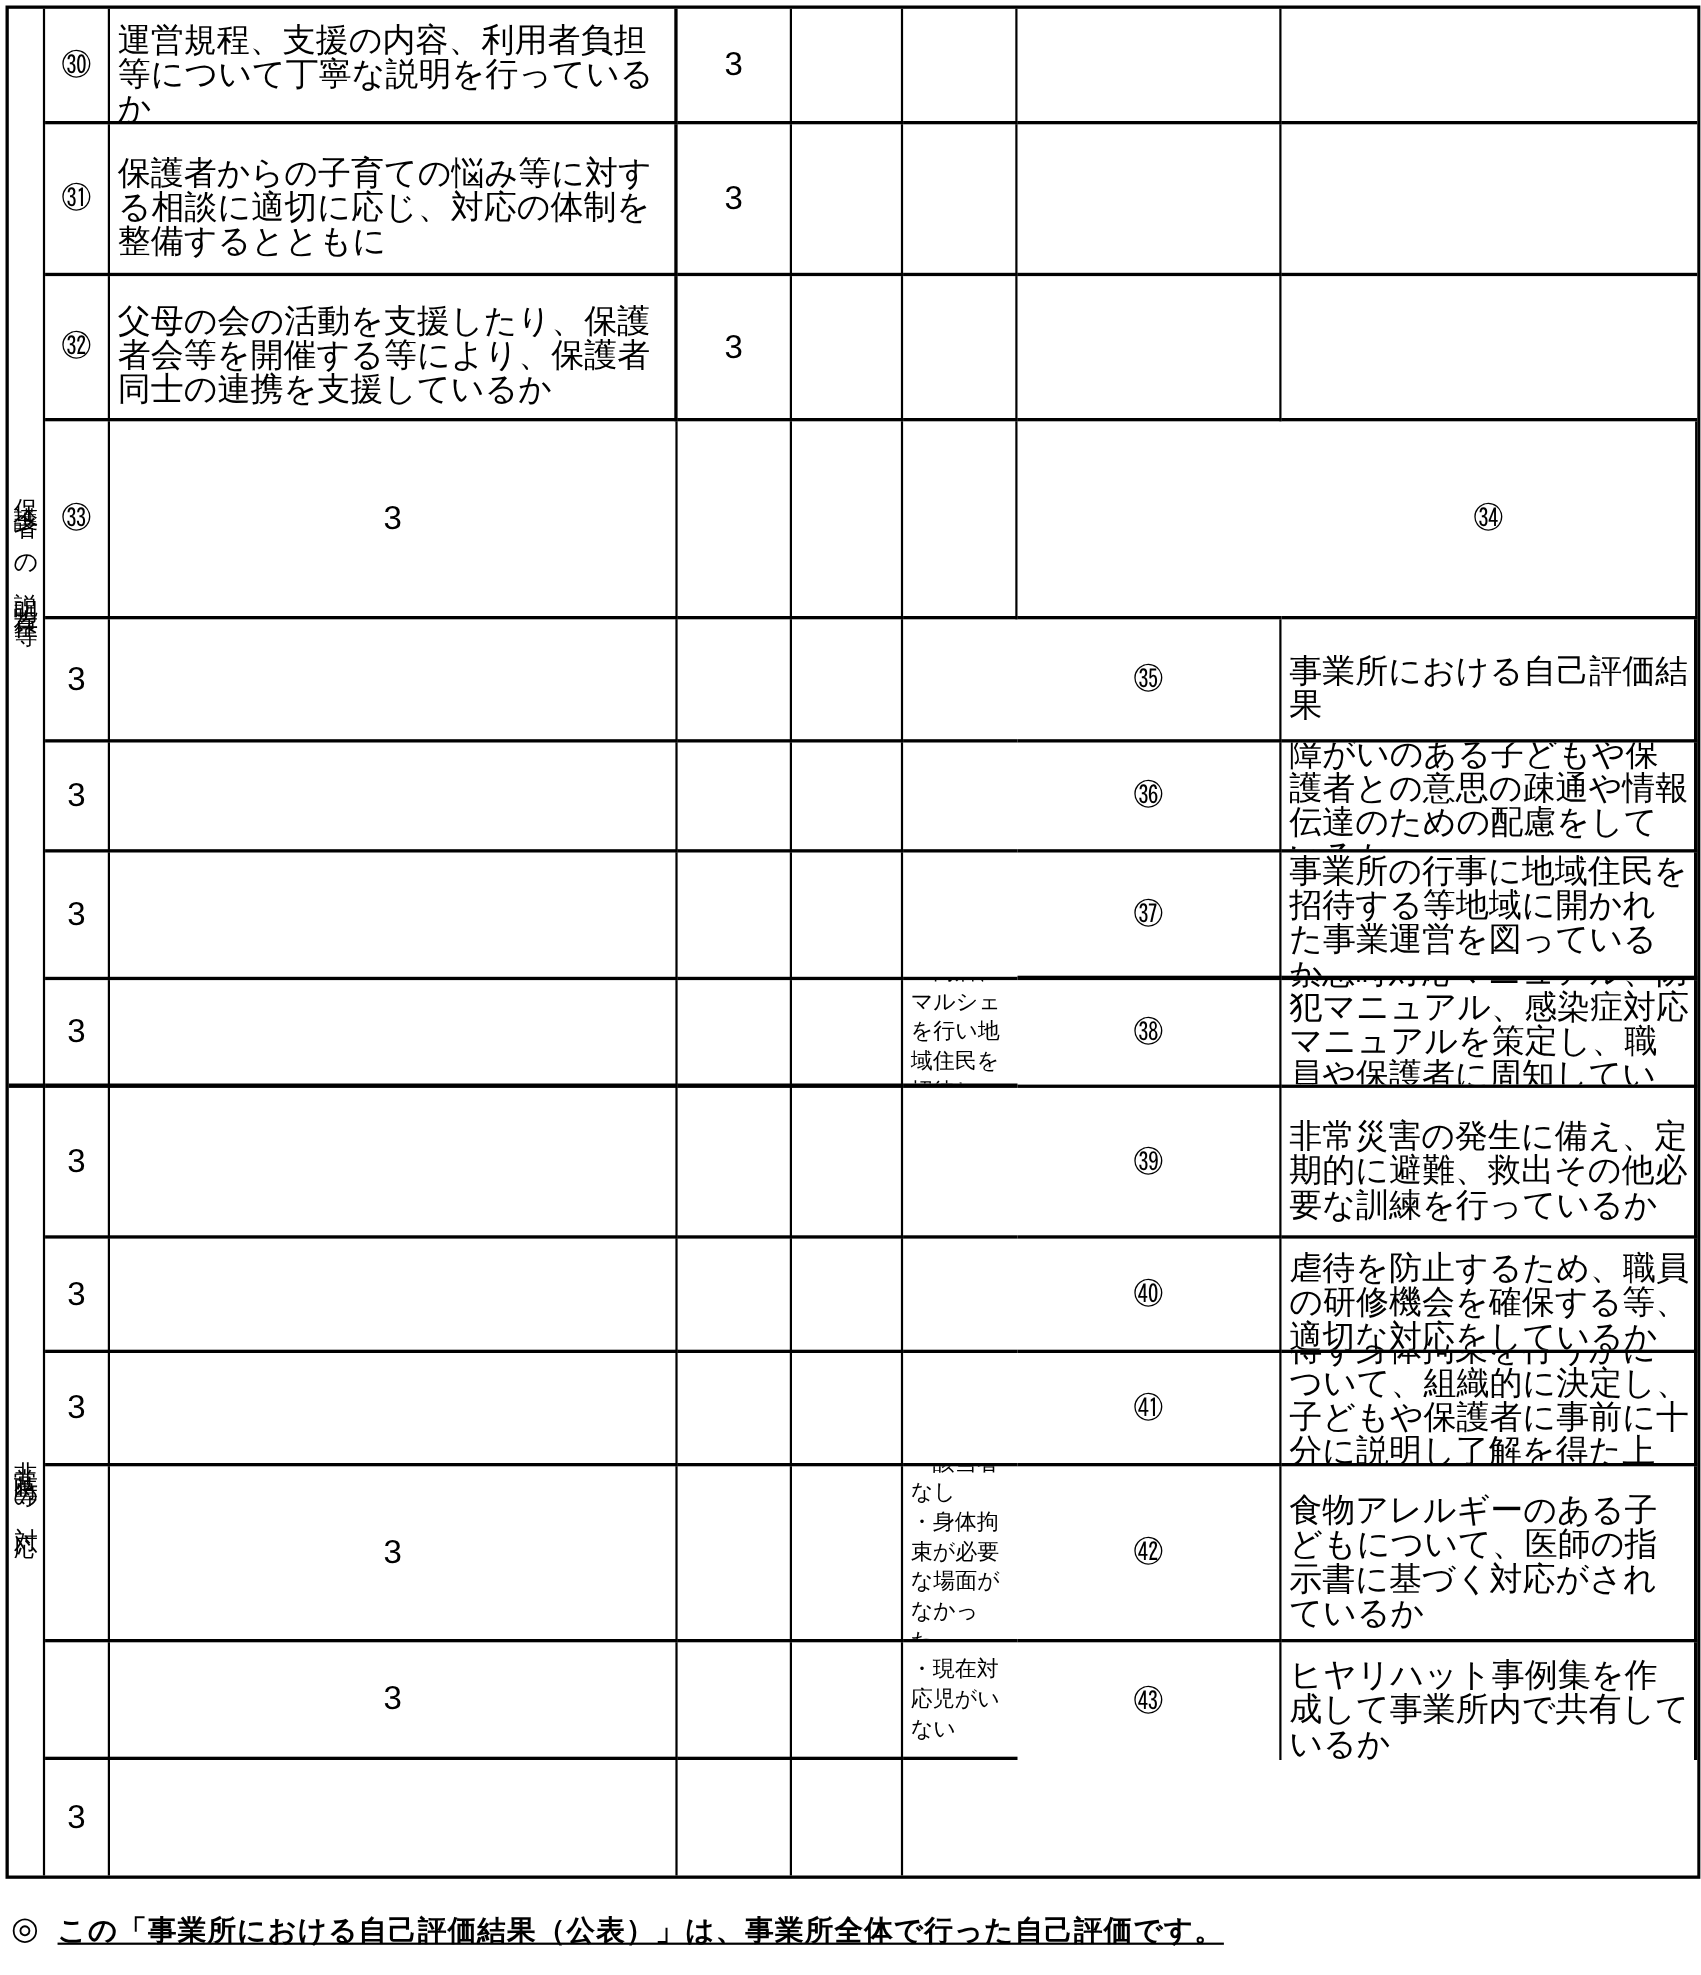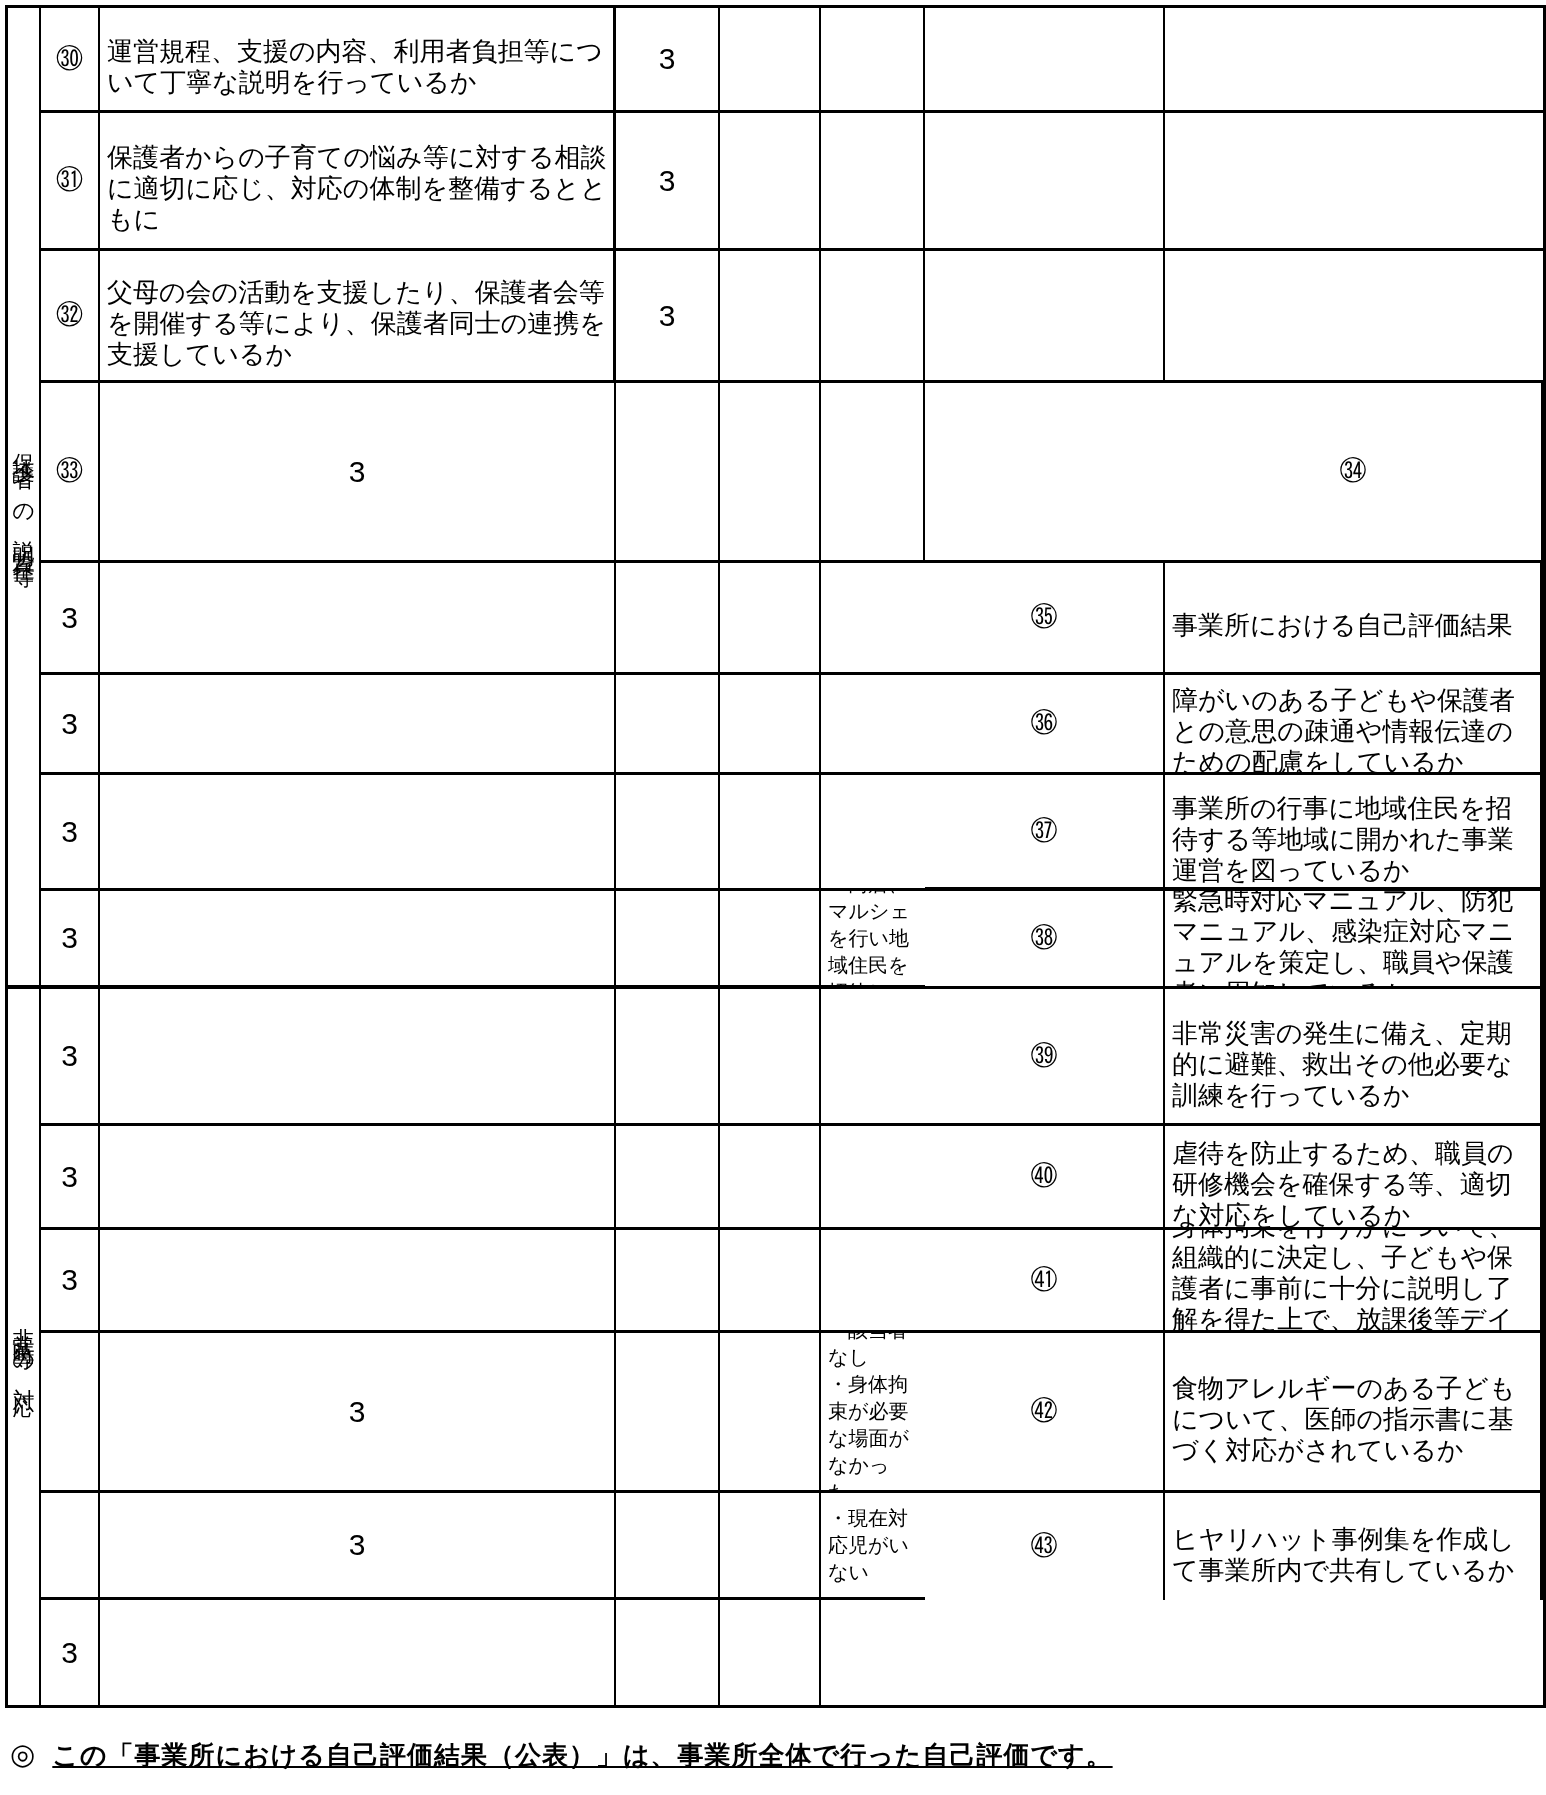--- a/index.html
+++ b/index.html
@@ -6,21 +6,21 @@
   body{width:1546px;height:1795px;position:relative;font-family:"Liberation Sans","DejaVu Sans",sans-serif;color:#000;}
   .grid{
     position:absolute;left:5px;top:5px;
     display:grid;
     grid-template-columns:33px 59px 516px 104px 101px 104px 240px 378px;
     grid-template-rows:105px 138px 132px 180px 112px 100px 116px 98px 137px 104px 103px 160px 107px 105px;
     border:3px solid #000;
     background:#fff;
   }
   .cell{box-sizing:border-box;border-right:2px solid #000;border-bottom:3px solid #000;overflow:hidden;}
-  .q{border-right:3px solid #000;display:flex;align-items:center;padding:20px 4px 4px 7px;font-size:26px;line-height:31px;letter-spacing:0px;}
+  .q{border-right:3px solid #000;display:flex;align-items:center;padding:20px 4px 4px 7px;font-size:30px;line-height:31px;letter-spacing:0px;}
   .num{display:flex;align-items:center;justify-content:center;font-size:27px;}
   .val{display:flex;align-items:center;justify-content:center;font-size:30px;}
   .cm{border-right:none;display:flex;align-items:center;padding:4px 4px 4px 7px;font-size:20px;line-height:27px;white-space:pre-line;font-family:Liberation Serif, serif;}
   .cat{
     grid-column:1;border-right:2px solid #000;border-bottom:3px solid #000;
     display:flex;align-items:center;justify-content:center;
     writing-mode:vertical-rl;text-orientation:upright;
     font-size:22px;letter-spacing:7px;padding:6px 0;
   }
   .cat1{grid-row:1 / span 8;border-bottom:4px solid #000;}

